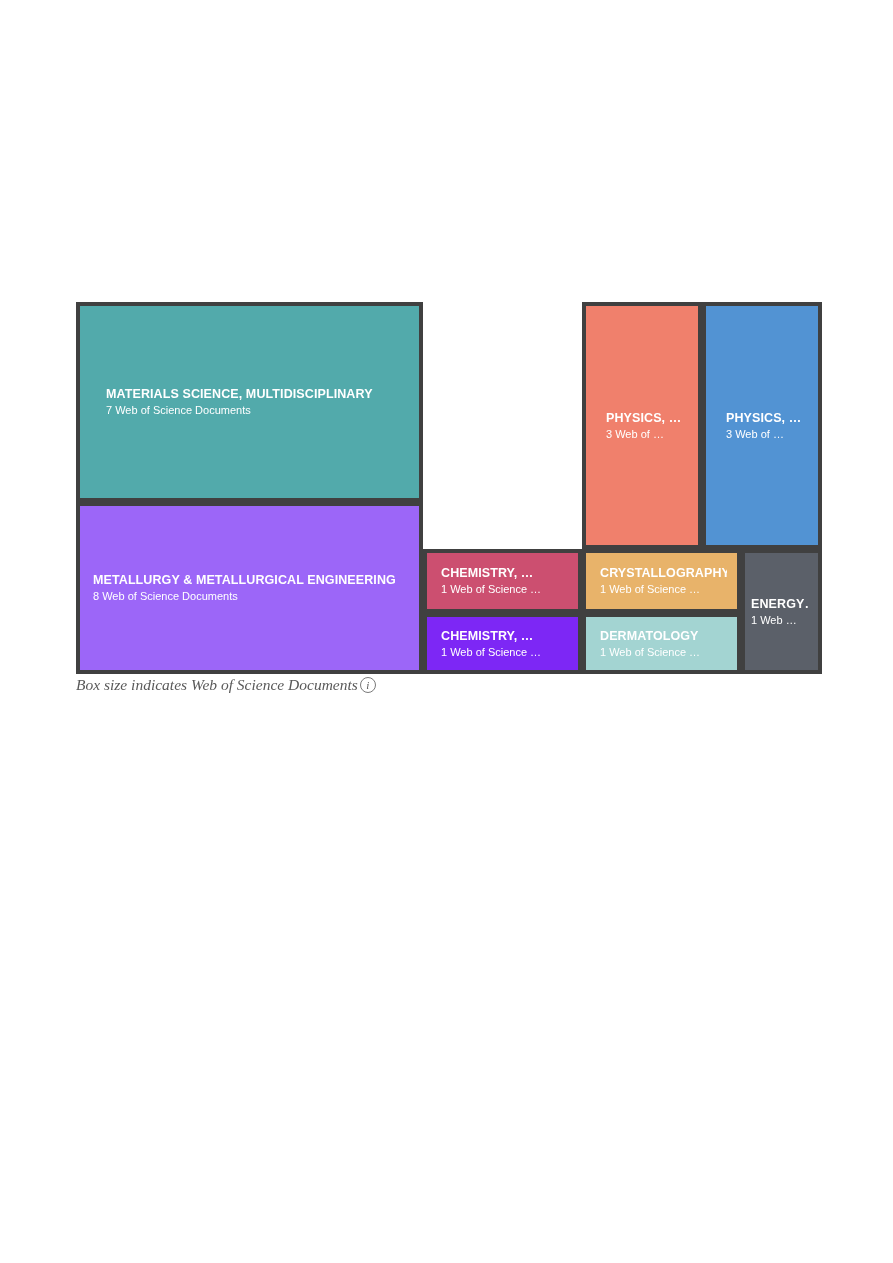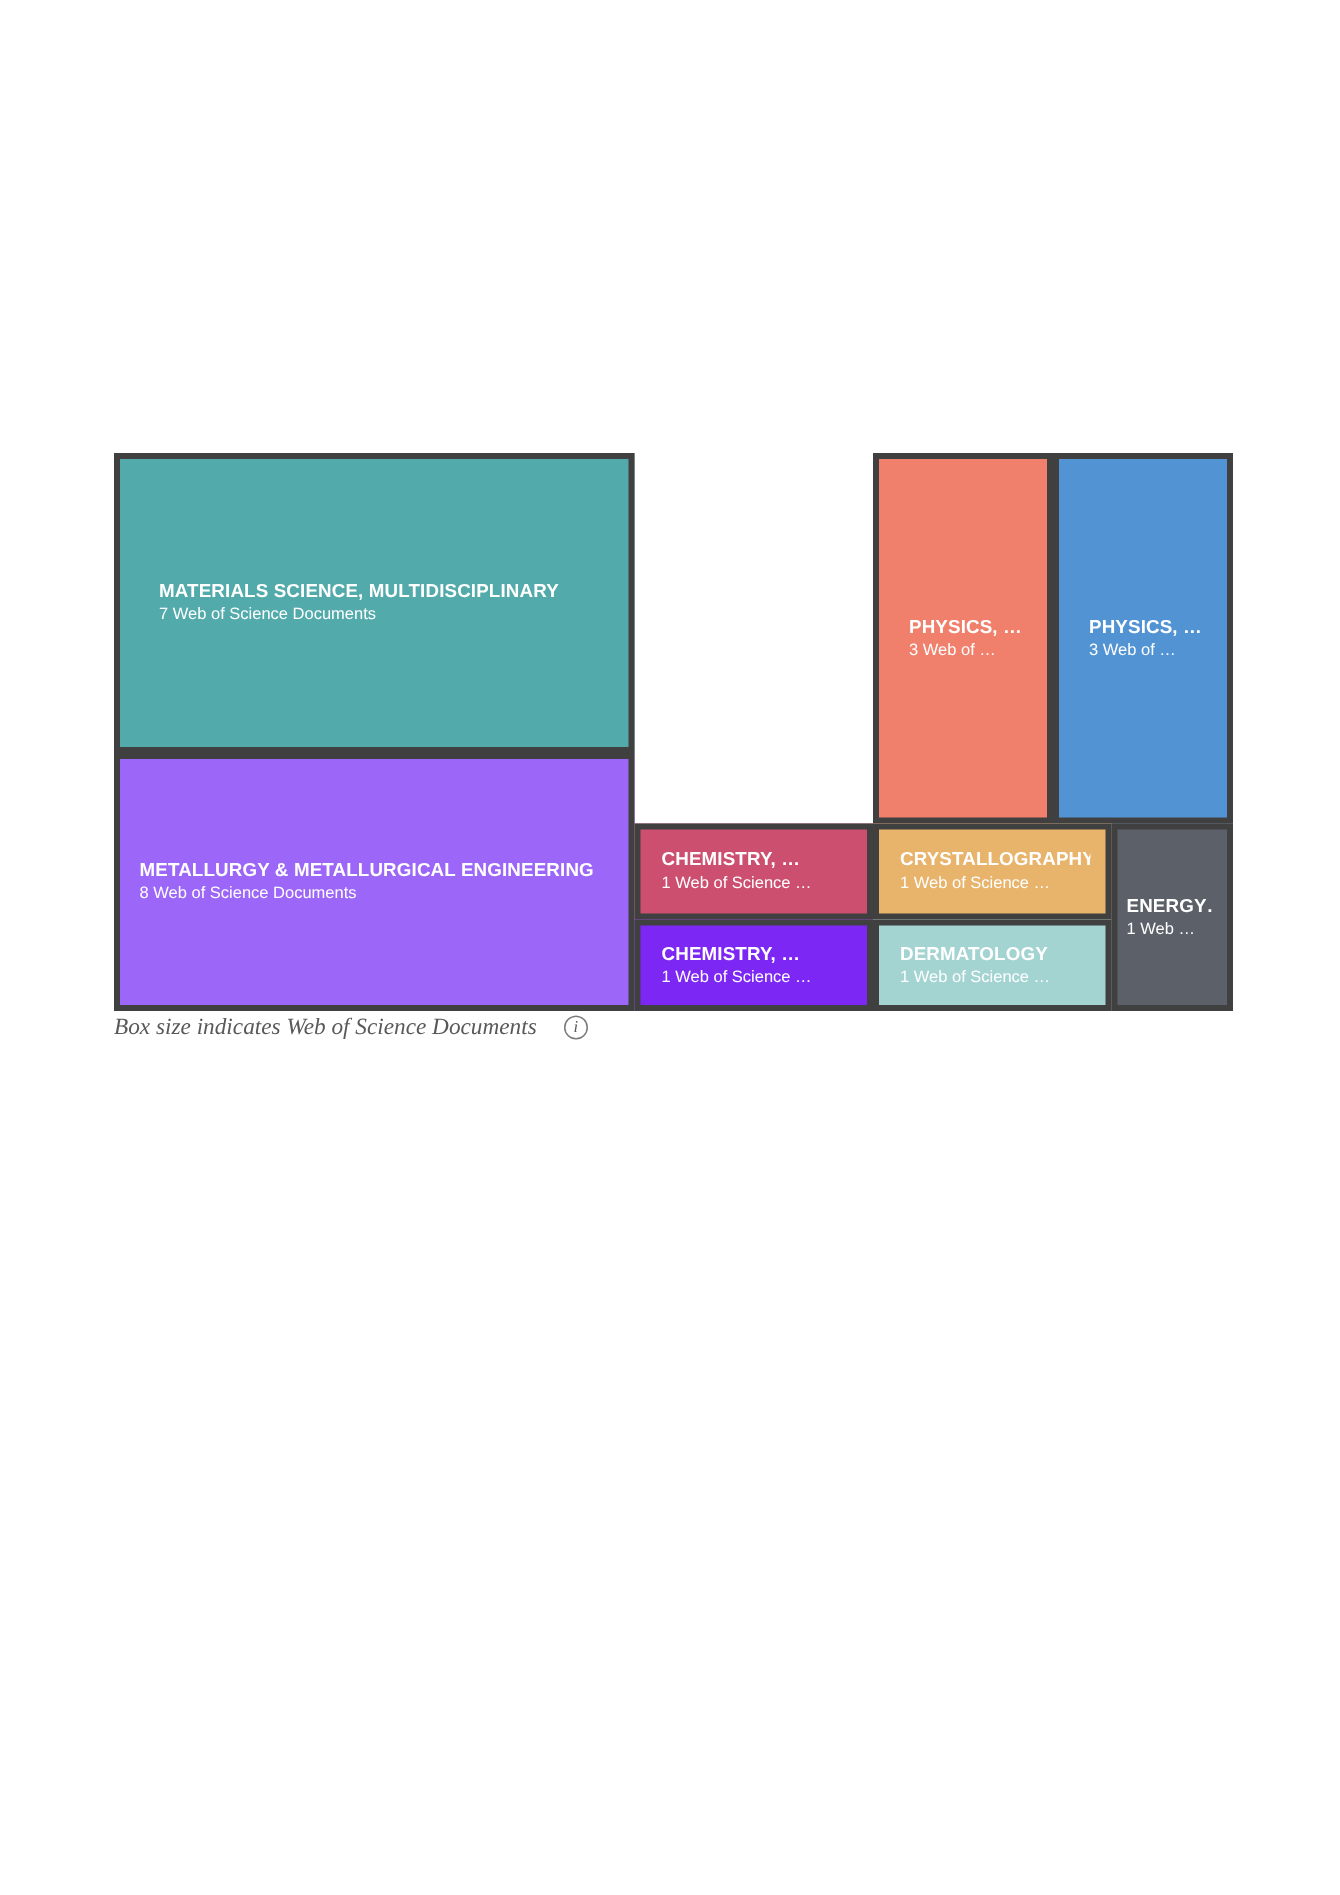--- a/index.html
+++ b/index.html
@@ -72,21 +72,21 @@
     top: 50%;
     transform: translateY(-50%);
   }
 
   #treemap-caption {
     position: absolute;
     left: 76px;
     top: 676px;
     display: flex;
     align-items: center;
-    gap: 18px;
+    gap: 2px;
     font-family: "Liberation Serif", serif;
     font-style: italic;
     font-size: 15.5px;
     color: #595959;
     white-space: nowrap;
   }
 
   .info-icon {
     display: inline-flex;
     align-items: center;

